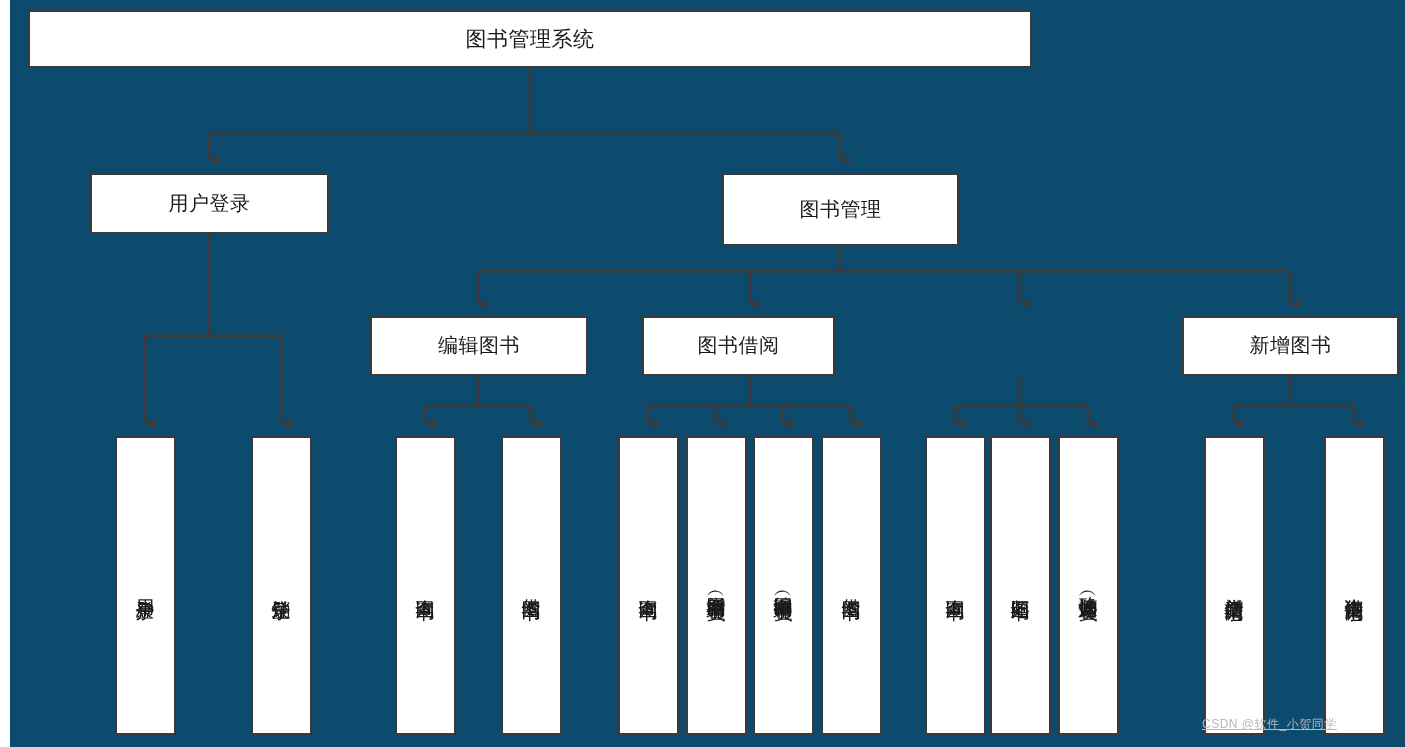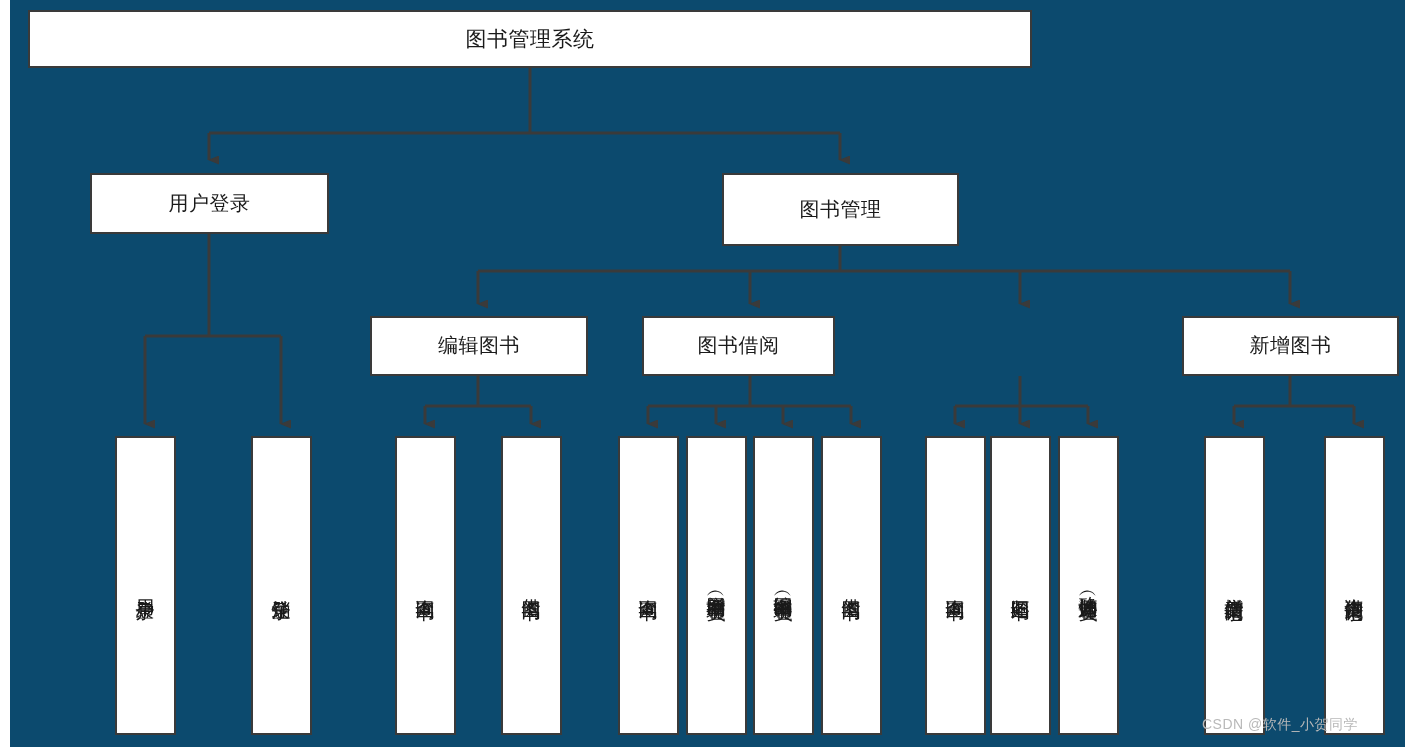--- a/index.html
+++ b/index.html
@@ -60,24 +60,25 @@
     writing-mode: vertical-rl;
     text-orientation: upright;
     font-size: 19px;
     line-height: 1.22;
     letter-spacing: 1px;
     white-space: nowrap;
     max-height: 280px;
   }
   .watermark {
     position: absolute;
-    font-size: 14px;
+    font-size: 12px;
     color: #b9b9b9;
     white-space: nowrap;
     letter-spacing: 0.5px;
+    text-decoration: underline;
   }
 </style>
 </head>
 <body>
 
 <div id="canvas">
 
   <svg id="wires" viewBox="0 0 1405 747" xmlns="http://www.w3.org/2000/svg">
     <defs>
       <marker id="arrowhead" markerWidth="9" markerHeight="11" refX="4.5" refY="10" orient="auto" markerUnits="userSpaceOnUse">

